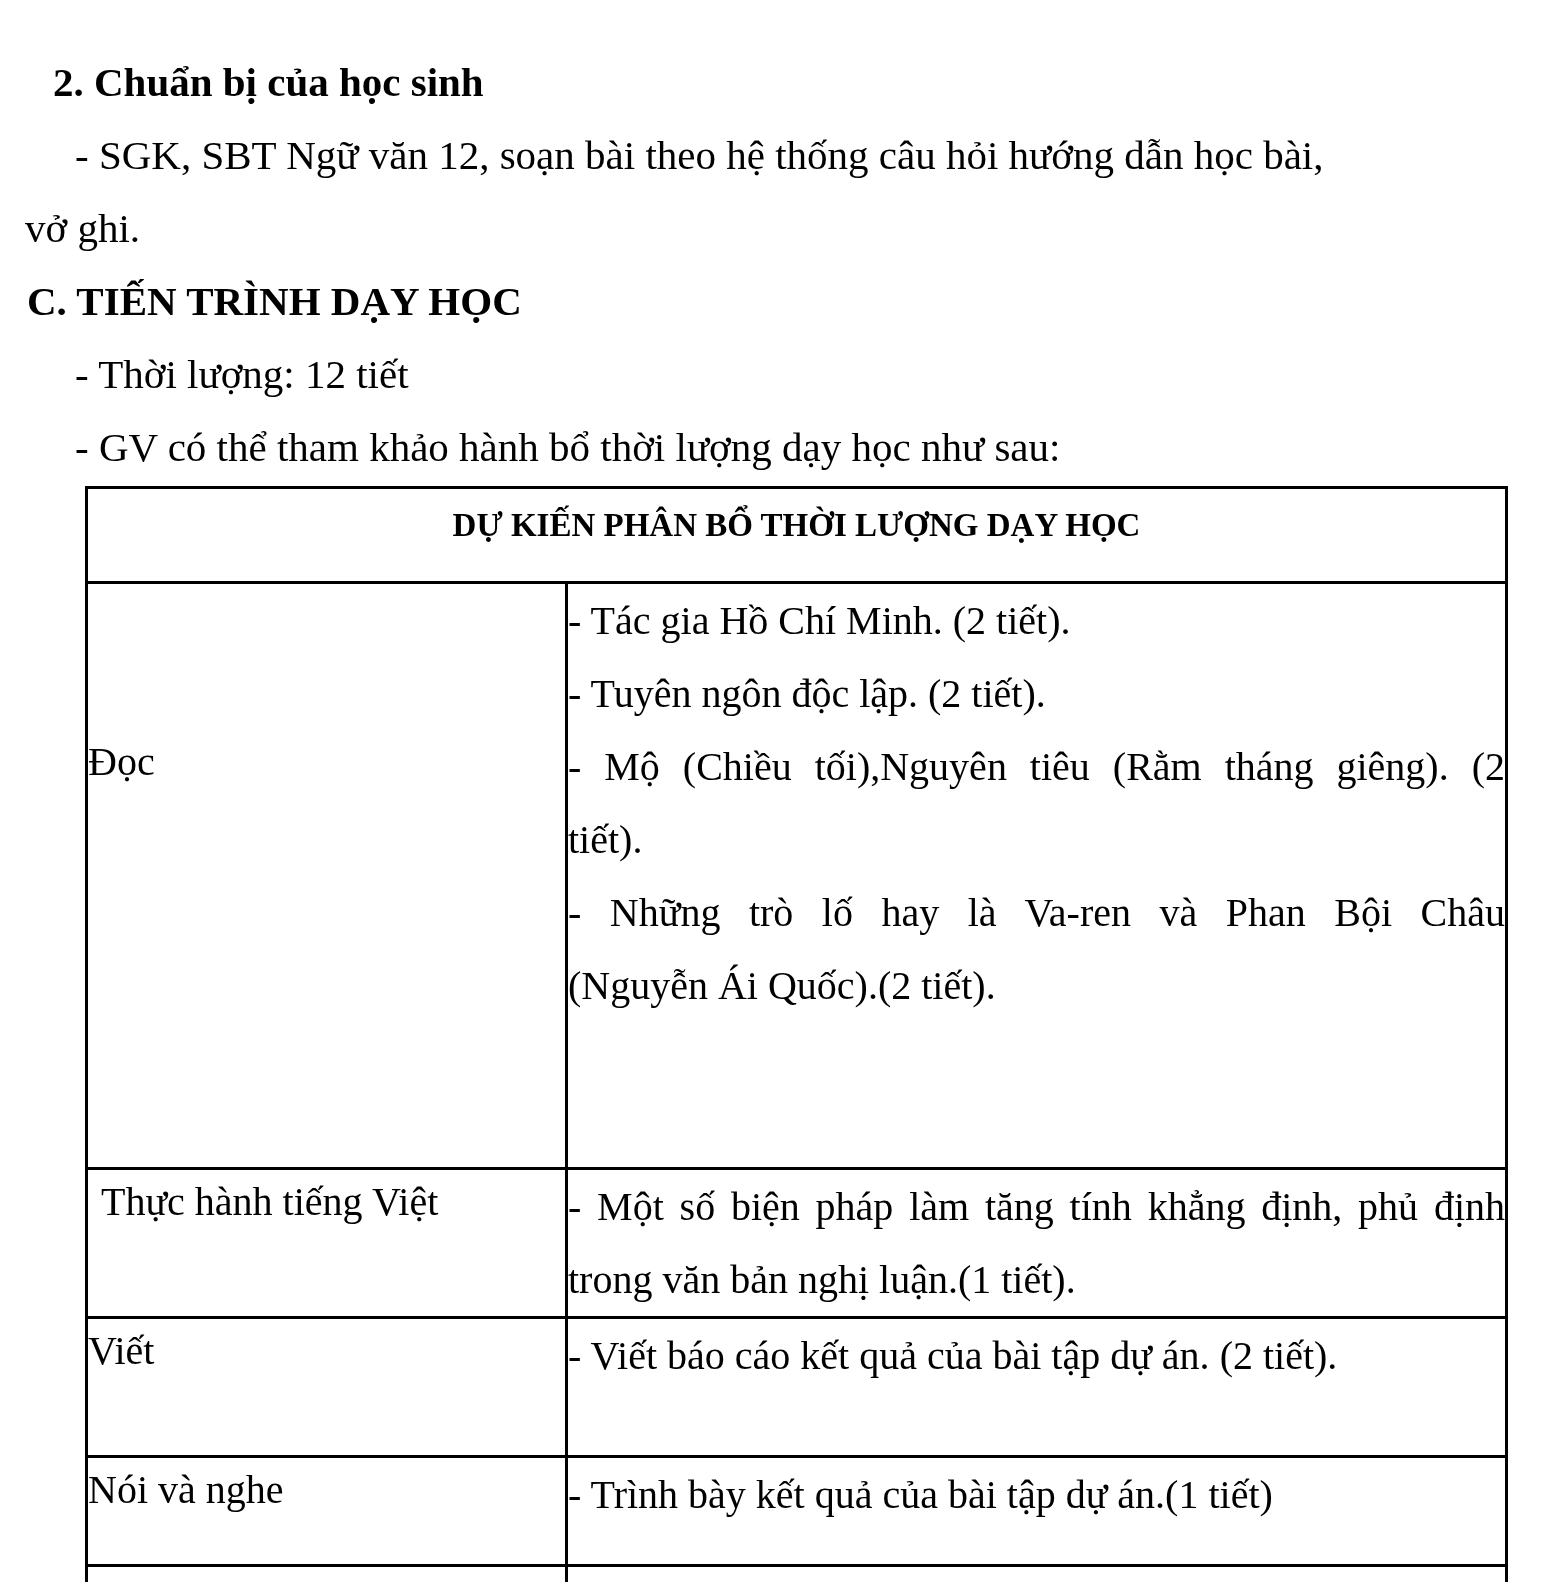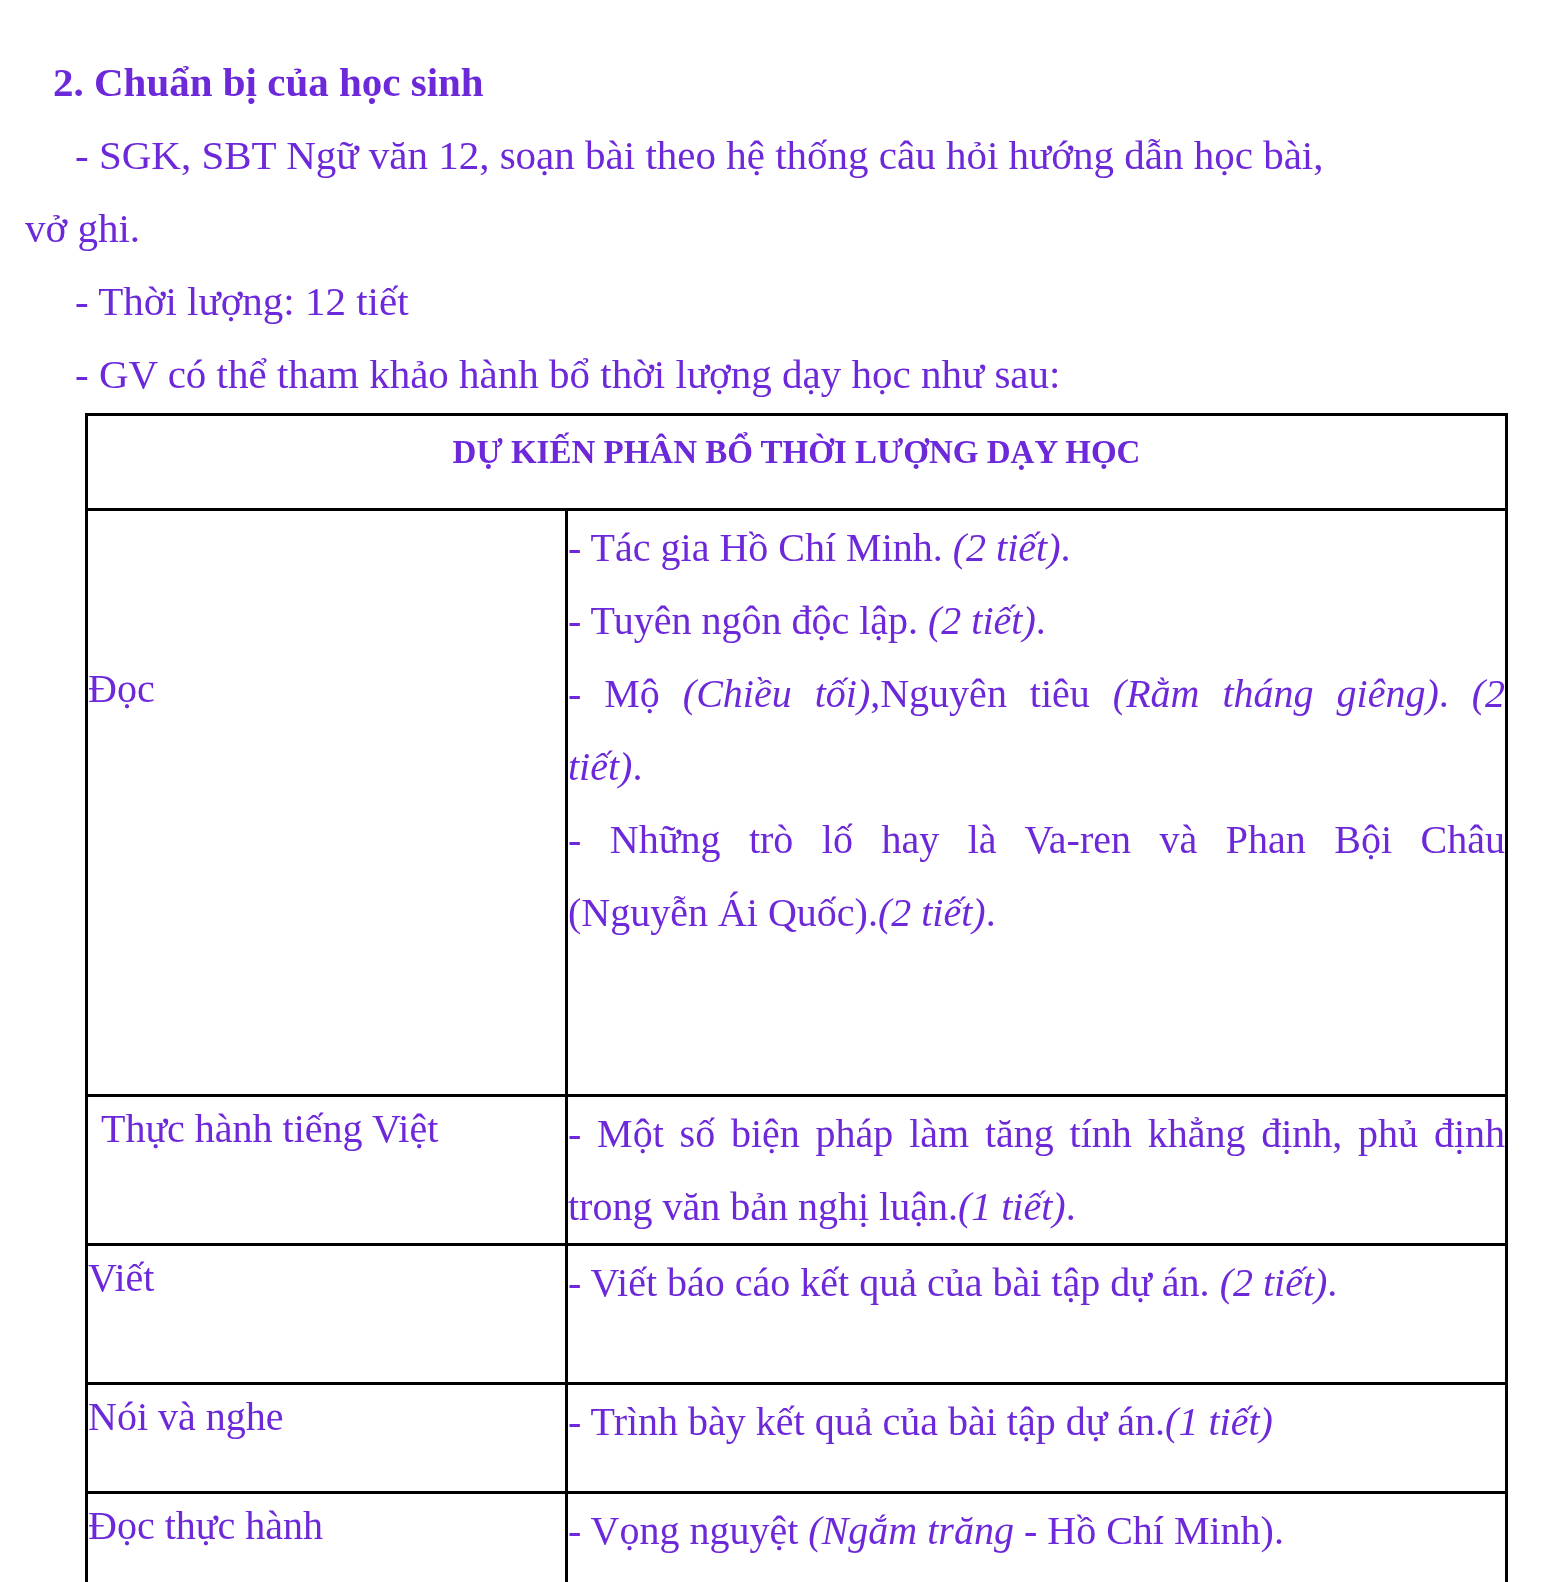--- a/index.html
+++ b/index.html
@@ -5,21 +5,21 @@
   html, body {
     margin: 0;
     padding: 0;
     background: #ffffff;
   }
   .page {
     position: relative;
     width: 1553px;
     height: 1582px;
     background: #ffffff;
-    color: #6d28d9;
+    color: #000000;
     font-family: "Liberation Serif", "DejaVu Serif", serif;
     padding-top: 46px;
     box-sizing: border-box;
     overflow: hidden;
   }
   .l {
     height: 73px;
     line-height: 73px;
     margin: 0;
     font-size: 41px;
@@ -67,41 +67,42 @@
     padding-top: 6px;
   }
   .line {
     line-height: 73px;
     min-height: 73px;
   }
   .line.just {
     text-align: justify;
     text-align-last: justify;
   }
-  .it { font-style: italic; }
+  .it { }
 
   .row-0 td { height: 437px; }
   .row-1 td { height: 137px; }
   .row-2 td { height: 136px; }
   .row-3 td { height: 106px; }
   .row-4 td { height: 166px; }
   .row-0 .cell-label { padding-top: 146px; }
   .row-1 .cell-label { padding-left: 13px; }
 </style>
 </head>
 <body>
 
 <div class="page">
 
   <p class="l heading-bold h2-indent">2. Chuẩn bị của học sinh</p>
 
   <p class="l indent">- SGK, SBT Ngữ văn 12, soạn bài theo hệ thống câu hỏi hướng dẫn học bài,</p>
 
   <p class="l">vở ghi.</p>
 
+  <p class="l heading-bold hc-indent">C. TIẾN TRÌNH DẠY HỌC</p>
 
   <p class="l indent">- Thời lượng: 12 tiết</p>
 
   <p class="l indent">- GV có thể tham khảo hành bổ thời lượng dạy học như sau:</p>
 
   <table class="schedule">
     <colgroup>
       <col class="c-label">
       <col class="c-content">
     </colgroup>

